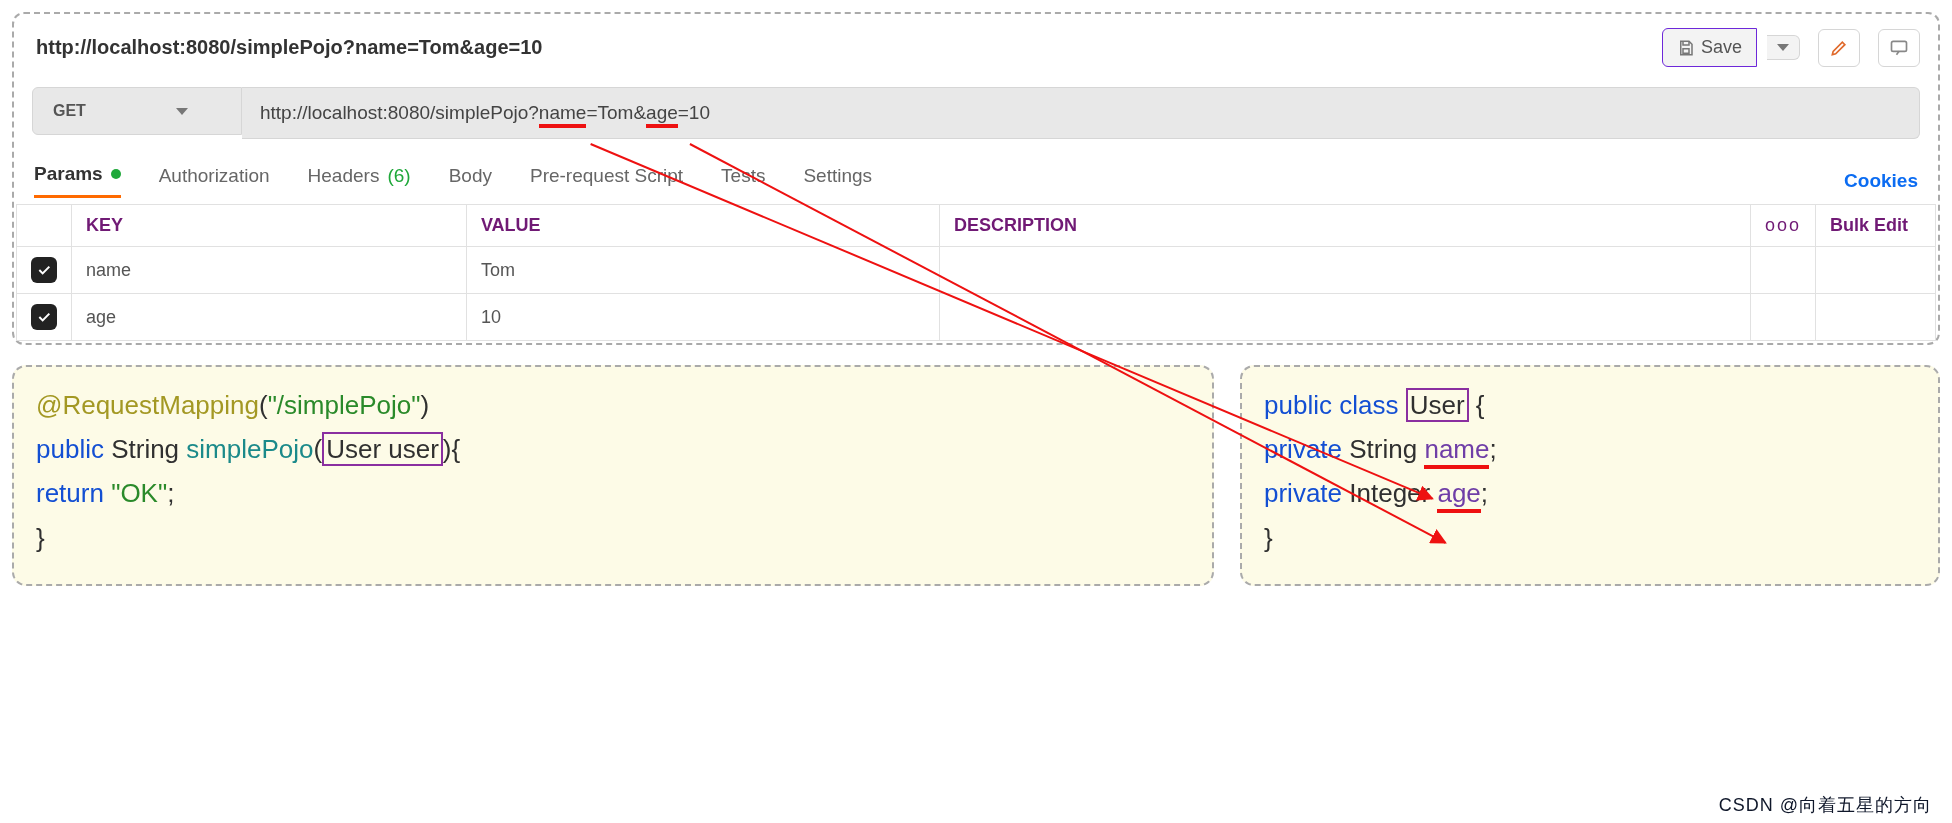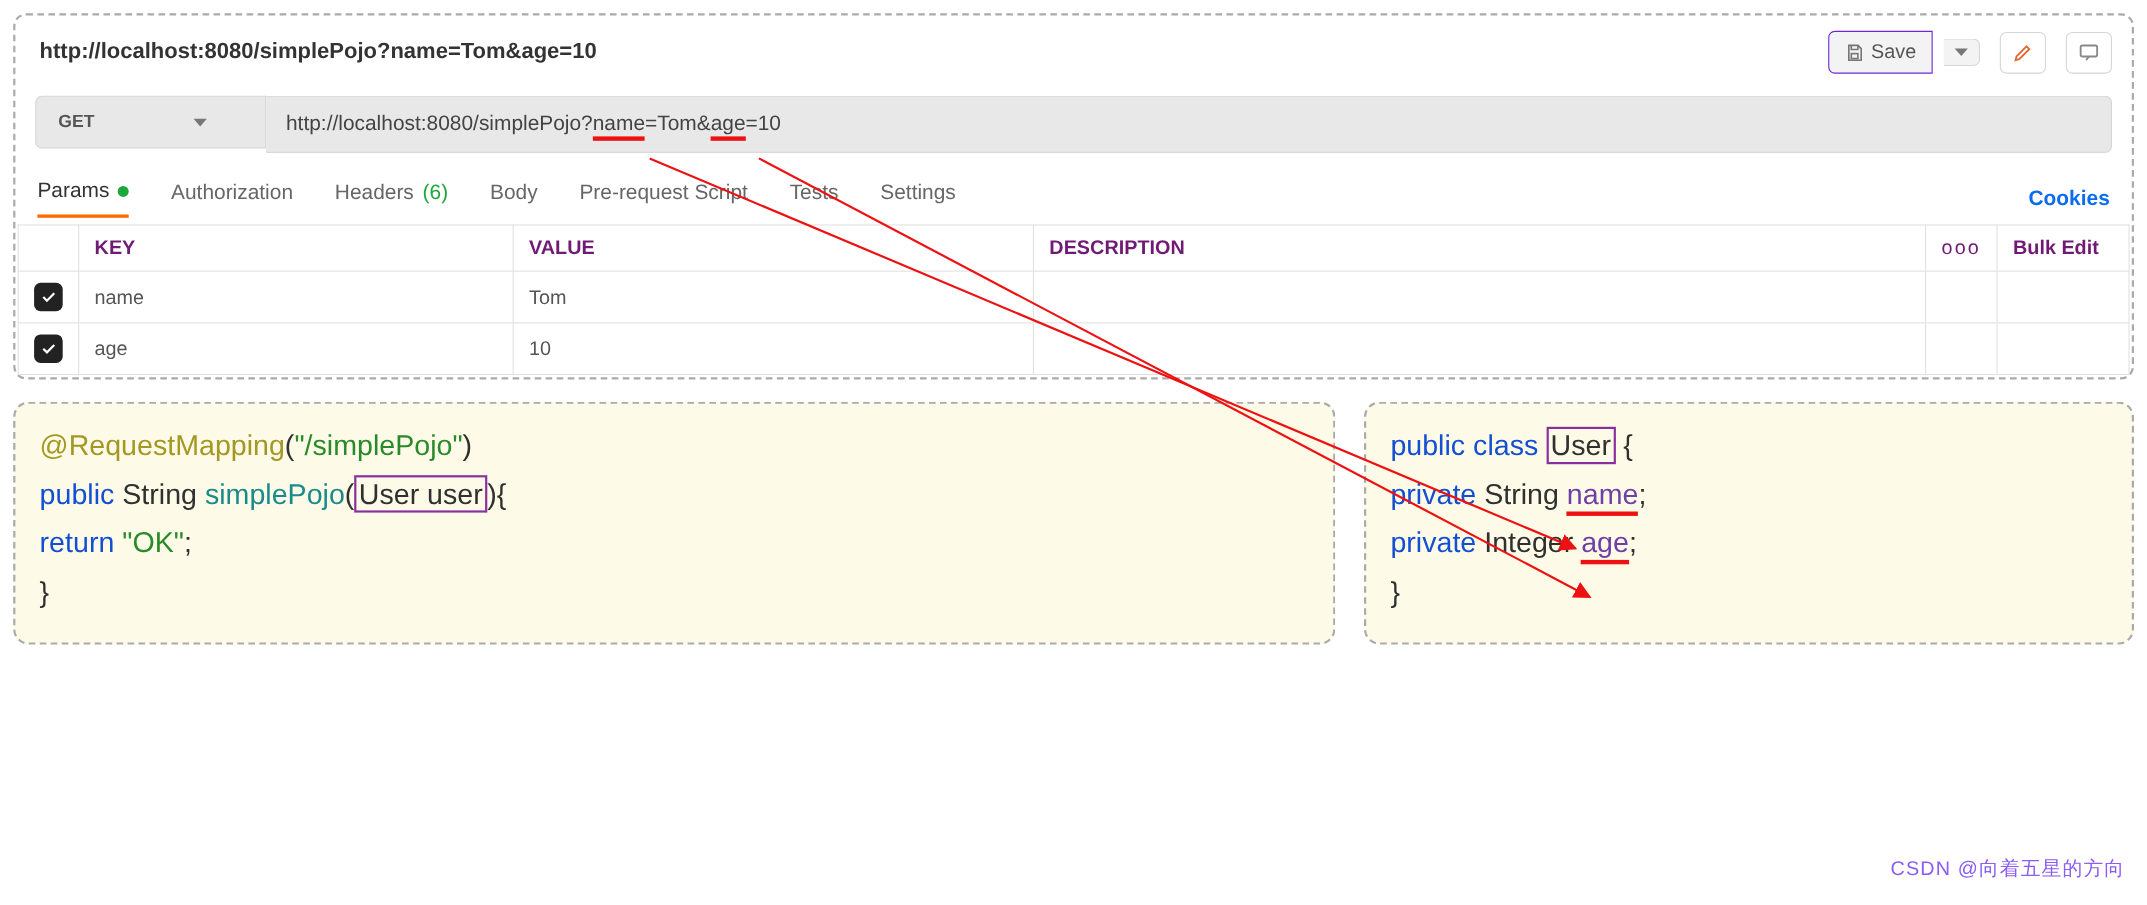--- a/index.html
+++ b/index.html
@@ -91,21 +91,21 @@
     border-radius: 8px;
     padding: 0 48px 0 30px;
     font-weight: 700;
     font-size: 21px;
     display: flex; align-items: center; gap: 36px;
   }
   .send-btn .caret-down { border-top-color: #fff; }
 
   .tabs-row { display: flex; align-items: center; padding: 24px 20px 6px 20px; gap: 38px; color: #666; font-size: 19px; }
   .tab { display: flex; align-items: center; gap: 8px; padding-bottom: 10px; }
-  .tab.active { color: #333; border-bottom: 3px solid #ff6a00; font-weight: 400; }
+  .tab.active { color: #333; border-bottom: 3px solid #ff6a00; font-weight: 700; }
   .dot { width: 10px; height: 10px; border-radius: 50%; background: #1fa83a; display: inline-block; }
   .hdr-count { color: #1fa83a; }
   .spacer { flex: 1; }
   .cookies { color: #0b6cf2; font-weight: 600; }
 
   .qp-label { padding: 4px 22px 8px; color: #555; font-size: 18px; }
 
   .tbl { width: calc(100% - 4px); border-collapse: collapse; margin: 0 2px 2px; }
   .tbl th, .tbl td { border: 1px solid #e1e1e1; padding: 10px 14px; font-size: 18px; text-align: left; color: #555; }
   .tbl th { font-weight: 600; color: #701a75; background: #fff; }
@@ -134,22 +134,22 @@
   .code-panel.right { flex: 0 0 700px; }
   .kw-anno { color: #a39823; }
   .kw-str  { color: #2a8a2a; }
   .kw-blue { color: #134fd3; }
   .kw-teal { color: #1b8a8a; }
   .kw-ital { font-style: italic; color: #5d5288; }
   .kw-purp { color: #6f3ea7; }
   .boxed { border: 2px solid #8a2fa0; padding: 0 2px; }
 
   .watermark {
-    position: fixed; right: 20px; bottom: 22px;
-    color: #8b5cf6; font-size: 18px; letter-spacing: 1px;
+    position: fixed; right: 20px; bottom: 6px;
+    color: #0f172a; font-size: 18px; letter-spacing: 1px;
   }
 
   #overlay { position: absolute; left: 0; top: 0; pointer-events: none; z-index: 50; }
 </style>
 </head>
 <body>
 
 <div class="panel">
   <div class="titlebar">
     <div class="title-url">http://localhost:8080/simplePojo?name=Tom&amp;age=10</div>

